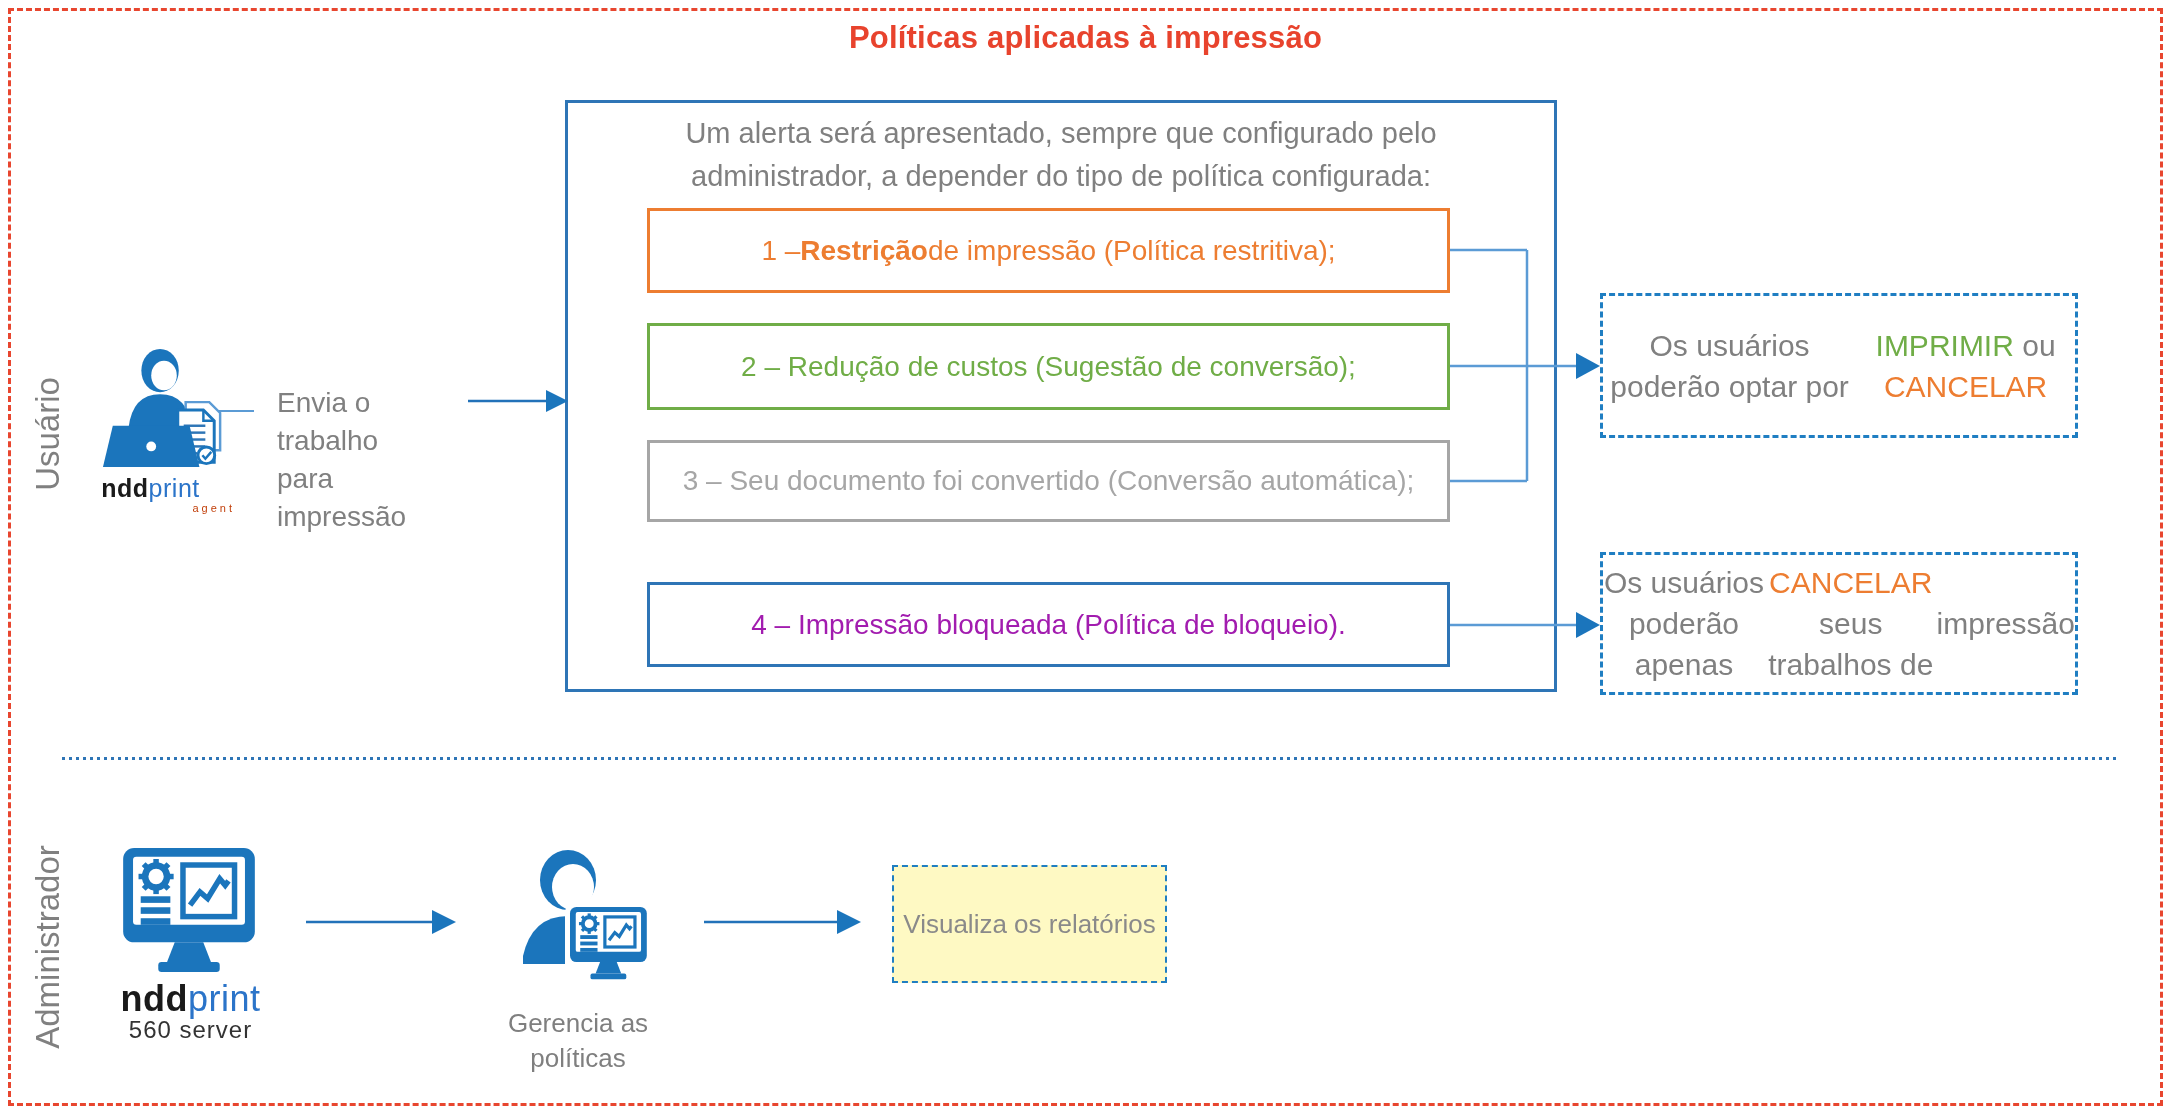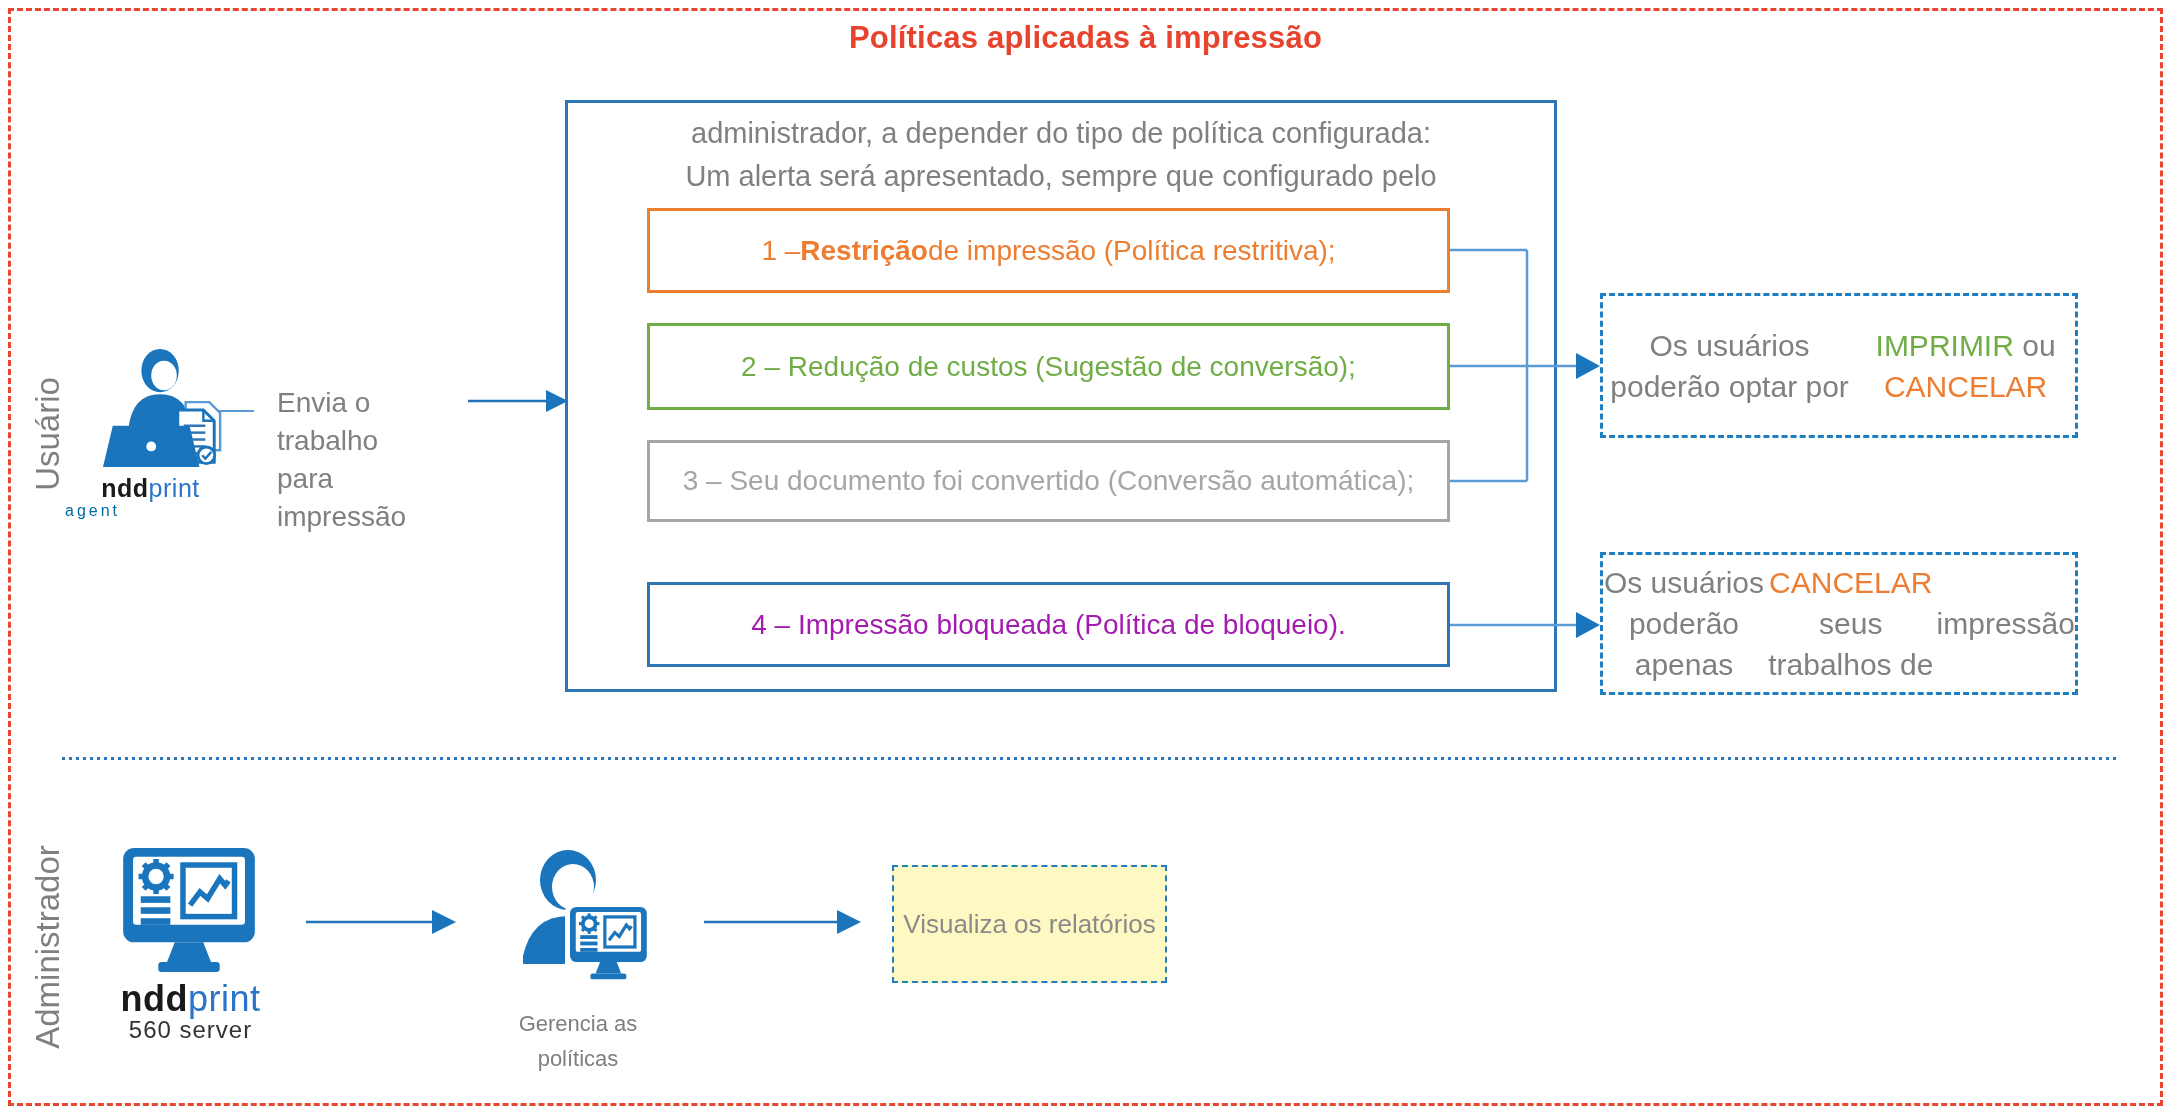--- a/index.html
+++ b/index.html
@@ -60,26 +60,26 @@
   
   .send-label{
     position:absolute;left:277px;top:384px;width:180px;text-align:left;
     color:#808080;font-size:28px;line-height:38px;
   }
   .mini-line{position:absolute;left:217px;top:410px;width:37px;height:2px;background:#5B9BD5;}
   .logo{position:absolute;text-align:center;white-space:nowrap;}
   .logo .ndd{font-weight:800;color:#1A1A1A;letter-spacing:.5px;}
   .logo .print{font-weight:400;color:#2B74C9;letter-spacing:.5px;}
   .logo-agent{left:78px;top:474px;width:145px;font-size:25px;}
-  .product-agent{left:65px;top:502px;width:170px;font-size:16px;letter-spacing:3px;color:#0369a1;text-align:left;position:absolute;}
+  .product-agent{left:65px;top:502px;width:170px;font-size:11px;letter-spacing:3px;color:#c2410c;text-align:right;position:absolute;}
   .logo-server{left:108px;top:978px;width:165px;font-size:36px;}
   .product-server{left:108px;top:1016px;width:165px;font-size:24px;color:#333;text-align:center;position:absolute;letter-spacing:1px;}
   .manage-label{
     position:absolute;left:468px;top:1006px;width:220px;text-align:center;
-    color:#7f7f7f;font-size:22px;line-height:35px;
+    color:#7f7f7f;font-size:26px;line-height:35px;
   }
   .reports-box{
     position:absolute;left:892px;top:865px;width:275px;height:118px;box-sizing:border-box;
     border:2px dashed #1F7EC2;display:flex;align-items:center;justify-content:center;
     color:#8a8a8a;font-size:26px;background:#fef9c3;
   }
 </style>
 </head>
 <body>
 
@@ -158,22 +158,22 @@
     <div>para impressão</div>
   </div>
 
   <svg class="connector" style="left:468px;top:386px;" width="104" height="32" viewBox="0 0 104 32">
     <line x1="0" y1="15" x2="80" y2="15" stroke="#2272B9" stroke-width="2.5"></line>
     <polygon points="100,15 78,4 78,26" fill="#1B75BC"></polygon>
   </svg>
 
   <div class="panel"></div>
   <div class="panel-intro">
+    <div>Um alerta será apresentado, sempre que configurado pelo</div>
     <div>administrador, a depender do tipo de política configurada:</div>
-    <div>Um alerta será apresentado, sempre que configurado pelo</div>
   </div>
 
   <div class="policy policy-1">
     <span>1 – </span>
       <span class="emph">Restrição</span>
       <span> de impressão (Política restritiva);</span>
   </div>
   <div class="policy policy-2">2 – Redução de custos (Sugestão de conversão);</div>
   <div class="policy policy-3">3 – Seu documento foi convertido (Conversão automática);</div>
   <div class="policy policy-4">4 – Impressão bloqueada (Política de bloqueio).</div>

